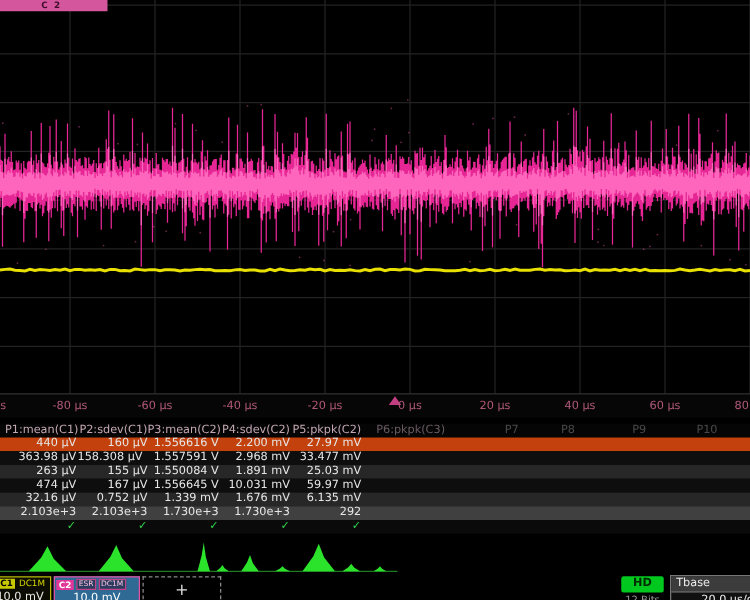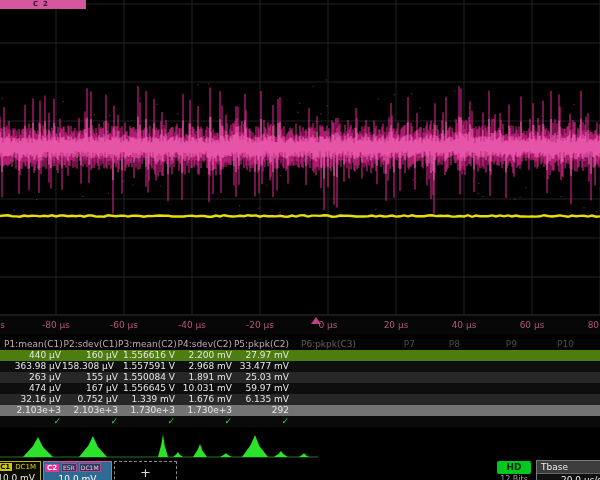--- a/index.html
+++ b/index.html
@@ -162,21 +162,21 @@
         <div class="mcell hdr-active" style="left: 61px;">P2:sdev(C1)</div>
         <div class="mcell hdr-active" style="left: 118px;">P3:mean(C2)</div>
         <div class="mcell hdr-active" style="left: 175px; text-align: right;">P4:sdev(C2)</div>
         <div class="mcell hdr-active" style="left: 232px;">P5:pkpk(C2)</div>
         <div class="mcell hdr-dim" style="left: 300px; text-align: center;">P6:pkpk(C3)</div>
         <div class="mcell hdr-off" style="left: 358px;">P7</div>
         <div class="mcell hdr-off" style="left: 403px;">P8</div>
         <div class="mcell hdr-off" style="left: 460px;">P9</div>
         <div class="mcell hdr-off" style="left: 517px;">P10</div>
       </div>
-      <div class="mrow" style="top: 11px; background: #4d7c0f;">
+      <div class="mrow" style="top: 11px; background: #c2410c;">
         <div class="mcell val" style="left: 4px;">440 µV</div>
         <div class="mcell val" style="left: 61px;">160 µV</div>
         <div class="mcell val" style="left: 118px;">1.556616 V</div>
         <div class="mcell val" style="left: 175px; text-align: right;">2.200 mV</div>
         <div class="mcell val" style="left: 232px;">27.97 mV</div>
       </div>
       <div class="mrow" style="top: 22px; background: rgb(14, 14, 14);">
         <div class="mcell val" style="left: 4px;">363.98 µV</div>
         <div class="mcell val" style="left: 57px;">158.308 µV</div>
         <div class="mcell val" style="left: 118px;">1.557591 V</div>
@@ -197,21 +197,21 @@
         <div class="mcell val" style="left: 175px;">10.031 mV</div>
         <div class="mcell val" style="left: 232px;">59.97 mV</div>
       </div>
       <div class="mrow" style="top: 55px; background: rgb(39, 39, 39);">
         <div class="mcell val" style="left: 4px;">32.16 µV</div>
         <div class="mcell val" style="left: 61px;">0.752 µV</div>
         <div class="mcell val" style="left: 118px;">1.339 mV</div>
         <div class="mcell val" style="left: 175px;">1.676 mV</div>
         <div class="mcell val" style="left: 232px;">6.135 mV</div>
       </div>
-      <div class="mrow" style="top: 66px; background: #737373;">
+      <div class="mrow" style="top: 66px; background: #404040;">
         <div class="mcell val" style="left: 4px;">2.103e+3</div>
         <div class="mcell val" style="left: 61px;">2.103e+3</div>
         <div class="mcell val" style="left: 118px;">1.730e+3</div>
         <div class="mcell val" style="left: 175px;">1.730e+3</div>
         <div class="mcell val" style="left: 232px;">292</div>
       </div>
       <div class="mrow" style="top: 77px; background: rgb(10, 10, 10);">
         <div class="mcell chk" style="left: 4px;">✓</div>
         <div class="mcell chk" style="left: 61px;">✓</div>
         <div class="mcell chk" style="left: 118px;">✓</div>

